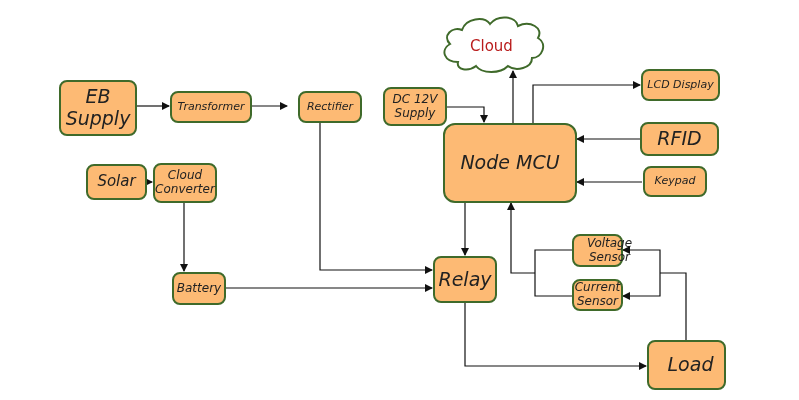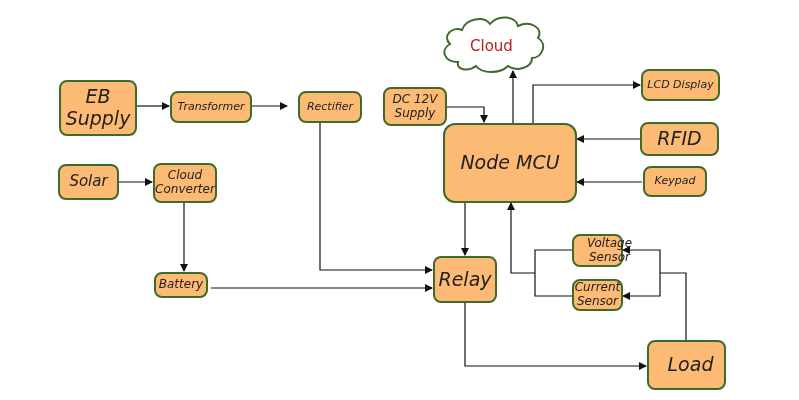--- a/index.html
+++ b/index.html
@@ -3,21 +3,21 @@
 <meta charset="utf-8">
 <style>
   html, body { margin:0; padding:0; background:#ffffff; }
   body { width:799px; height:400px; position:relative; overflow:hidden; font-family:"DejaVu Sans", sans-serif; }
   svg.wires { position:absolute; left:0; top:0; }
   .box { position:absolute; box-sizing:border-box; border:2px solid #3f6a2a; border-radius:8px; background:#fdba74;
          display:flex; align-items:center; justify-content:center; text-align:center; color:#222; line-height:1.15; white-space:pre-line;font-style:italic; }
   .f14 { font-size:19px; }
   .f12 { font-size:11px; }
   .f10 { font-size:12px; }
-  .f16 { font-size:15px; }
+  .f16 { font-size:15px;margin-left:28px; }
   .cloud-label { position:absolute; font-size:15px; color:#b91c1c; }
 </style>
 </head>
 <body>
 
 <svg class="wires" width="799" height="400">
   <defs>
     <marker id="ah" markerWidth="8" markerHeight="8" refX="7" refY="4" orient="auto" markerUnits="userSpaceOnUse">
       <path d="M0,0 L8,4 L0,8 z" fill="#111"></path>
     </marker>
@@ -45,21 +45,21 @@
   <path d="M458,62 C444,62 440,50 450,44 C442,36 452,26 462,30 C466,18 484,16 490,24 C498,14 516,16 518,26 C530,20 544,28 538,38 C548,44 542,58 532,58 C532,68 516,72 508,66 C500,74 482,74 476,66 C468,72 456,70 458,62 Z" fill="#fff" stroke="#3f6a2a" stroke-width="2"></path>
 </svg>
 
 <div class="box f14" style="left:59px;top:80px;width:78px;height:56px;">EB
 Supply</div>
 <div class="box f12" style="left:170px;top:91px;width:82px;height:32px;">Transformer</div>
 <div class="box f12" style="left:288px;top:91px;width:64px;height:32px;margin-left:10px;">Rectifier</div>
 <div class="box f16" style="left:58px;top:164px;width:61px;height:36px;">Solar</div>
 <div class="box f10" style="left:153px;top:163px;width:64px;height:40px;">Cloud
 Converter</div>
-<div class="box f10" style="left:154px;top:272px;width:54px;height:26px;">Battery</div>
+<div class="box f10" style="left:172px;top:272px;width:54px;height:33px;">Battery</div>
 <div class="box f10" style="left:383px;top:87px;width:64px;height:39px;">DC 12V
 Supply</div>
 <div class="box f14" style="left:443px;top:123px;width:134px;height:80px;border-radius:12px;">Node MCU</div>
 <div class="cloud-label" style="left:470px;top:37px;">Cloud</div>
 <div class="box f12" style="left:641px;top:69px;width:79px;height:32px;">LCD Display</div>
 <div class="box f14" style="left:640px;top:122px;width:79px;height:34px;">RFID</div>
 <div class="box f12" style="left:643px;top:166px;width:64px;height:31px;">Keypad</div>
 <div class="box f14" style="left:433px;top:256px;width:64px;height:47px;">Relay</div>
 <div class="box f10" style="left:572px;top:234px;width:51px;height:33px;padding-left:24px;">Voltage
 Sensor</div>

